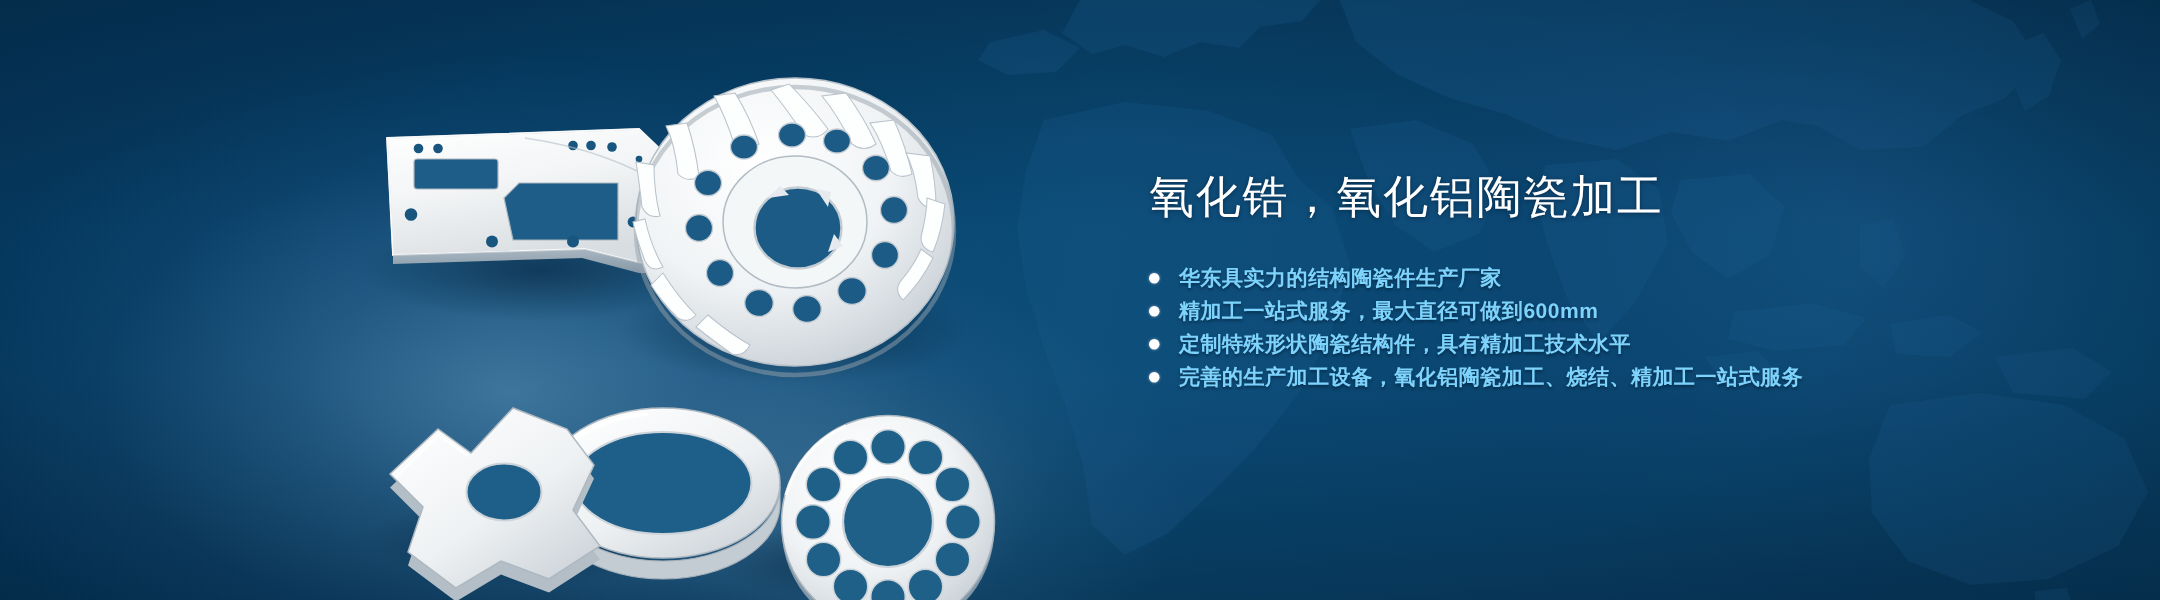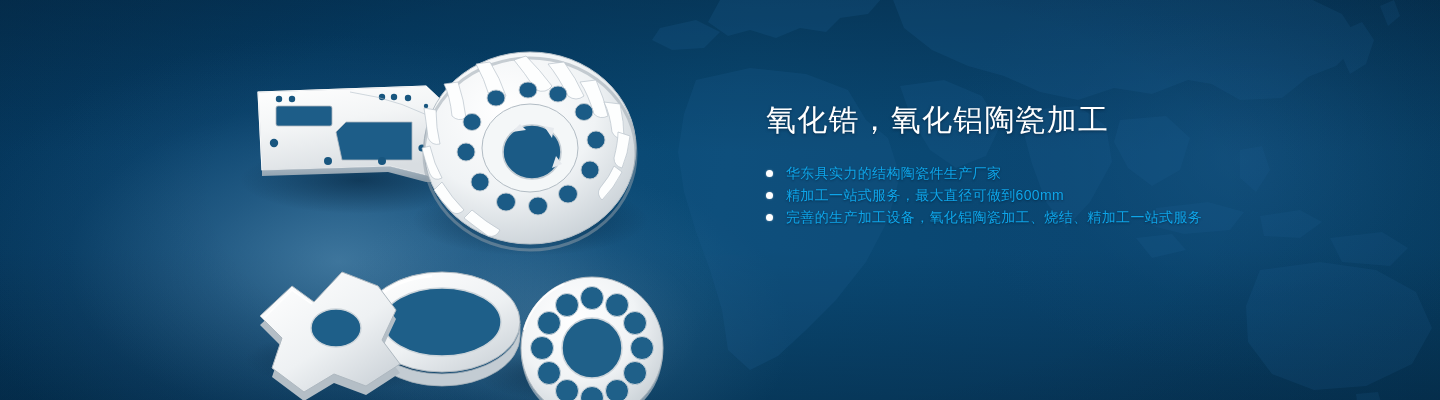--- a/index.html
+++ b/index.html
@@ -73,21 +73,21 @@
   .photo{
     position:absolute;
     left:230px; top:30px;
     width:480px; height:350px;
   }
   .photo svg{width:100%;height:100%;display:block;overflow:visible;}
 
   
   .copy{
     position:absolute;
-    left:766px; top:100px;
+    left:766px; top:112px;
     width:600px;
   }
   .title{
     color:#ffffff;
     font-size:30px;
     font-weight:400;
     letter-spacing:1.2px;
     line-height:40px;
     margin:0 0 22px 0;
     white-space:nowrap;
@@ -101,23 +101,23 @@
     margin-bottom:0px;
   }
   .dot{
     width:7px;height:7px;border-radius:50%;
     background:#ffffff;
     flex:0 0 7px;
     margin-right:13px;
     box-shadow:0 0 2px rgba(255,255,255,.5);
   }
   .btext{
-    color:#0ea5e9;
+    color:#7dd3fc;
     font-size:14px;
-    font-weight:400;
+    font-weight:700;
     letter-spacing:.35px;
     line-height:22px;
     white-space:nowrap;
     text-shadow:0 1px 2px rgba(0,18,36,.5);
   }
 </style>
 </head>
 <body>
 
 <div class="banner">
@@ -326,18 +326,22 @@
       <li class="bullet">
         <span class="dot"></span>
         <span class="btext">华东具实力的结构陶瓷件生产厂家</span>
       </li>
       <li class="bullet">
         <span class="dot"></span>
         <span class="btext">精加工一站式服务，最大直径可做到600mm</span>
       </li>
       <li class="bullet">
         <span class="dot"></span>
+        <span class="btext">定制特殊形状陶瓷结构件，具有精加工技术水平</span>
+      </li>
+      <li class="bullet">
+        <span class="dot"></span>
         <span class="btext">完善的生产加工设备，氧化铝陶瓷加工、烧结、精加工一站式服务</span>
       </li>
     </ul>
   </div>
 
 </div>
 
 </body></html>

